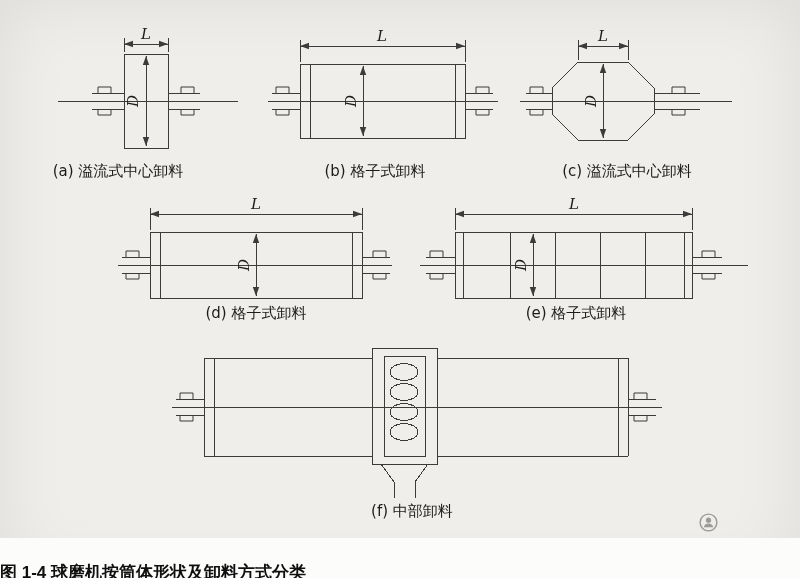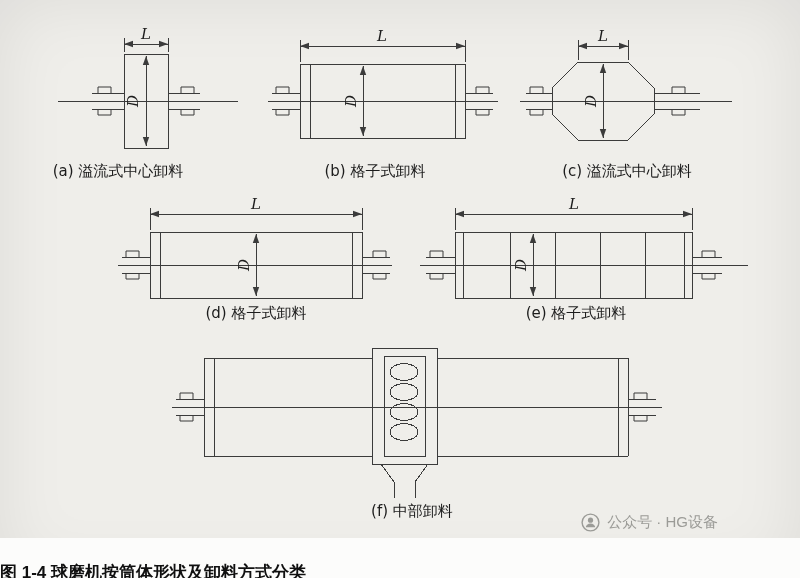--- a/index.html
+++ b/index.html
@@ -251,18 +251,17 @@
 
   </g>
 </svg>
 
 <div class="watermark">
   <svg width="19" height="19" viewBox="0 0 19 19">
     <circle cx="9.5" cy="9.5" r="8.4" fill="none" stroke="#9b9b97" stroke-width="1.4"></circle>
     <circle cx="9.5" cy="7.2" r="2.6" fill="#9b9b97"></circle>
     <path d="M4.8,14.2 a4.7,3.6 0 0 1 9.4,0 z" fill="#9b9b97"></path>
   </svg>
-  <span>公众号 · HG设备</span>
 </div>
 
 <div class="caption-strip">
   <div class="caption">图 1-4  球磨机按筒体形状及卸料方式分类</div>
 </div>
 
 </body></html>

